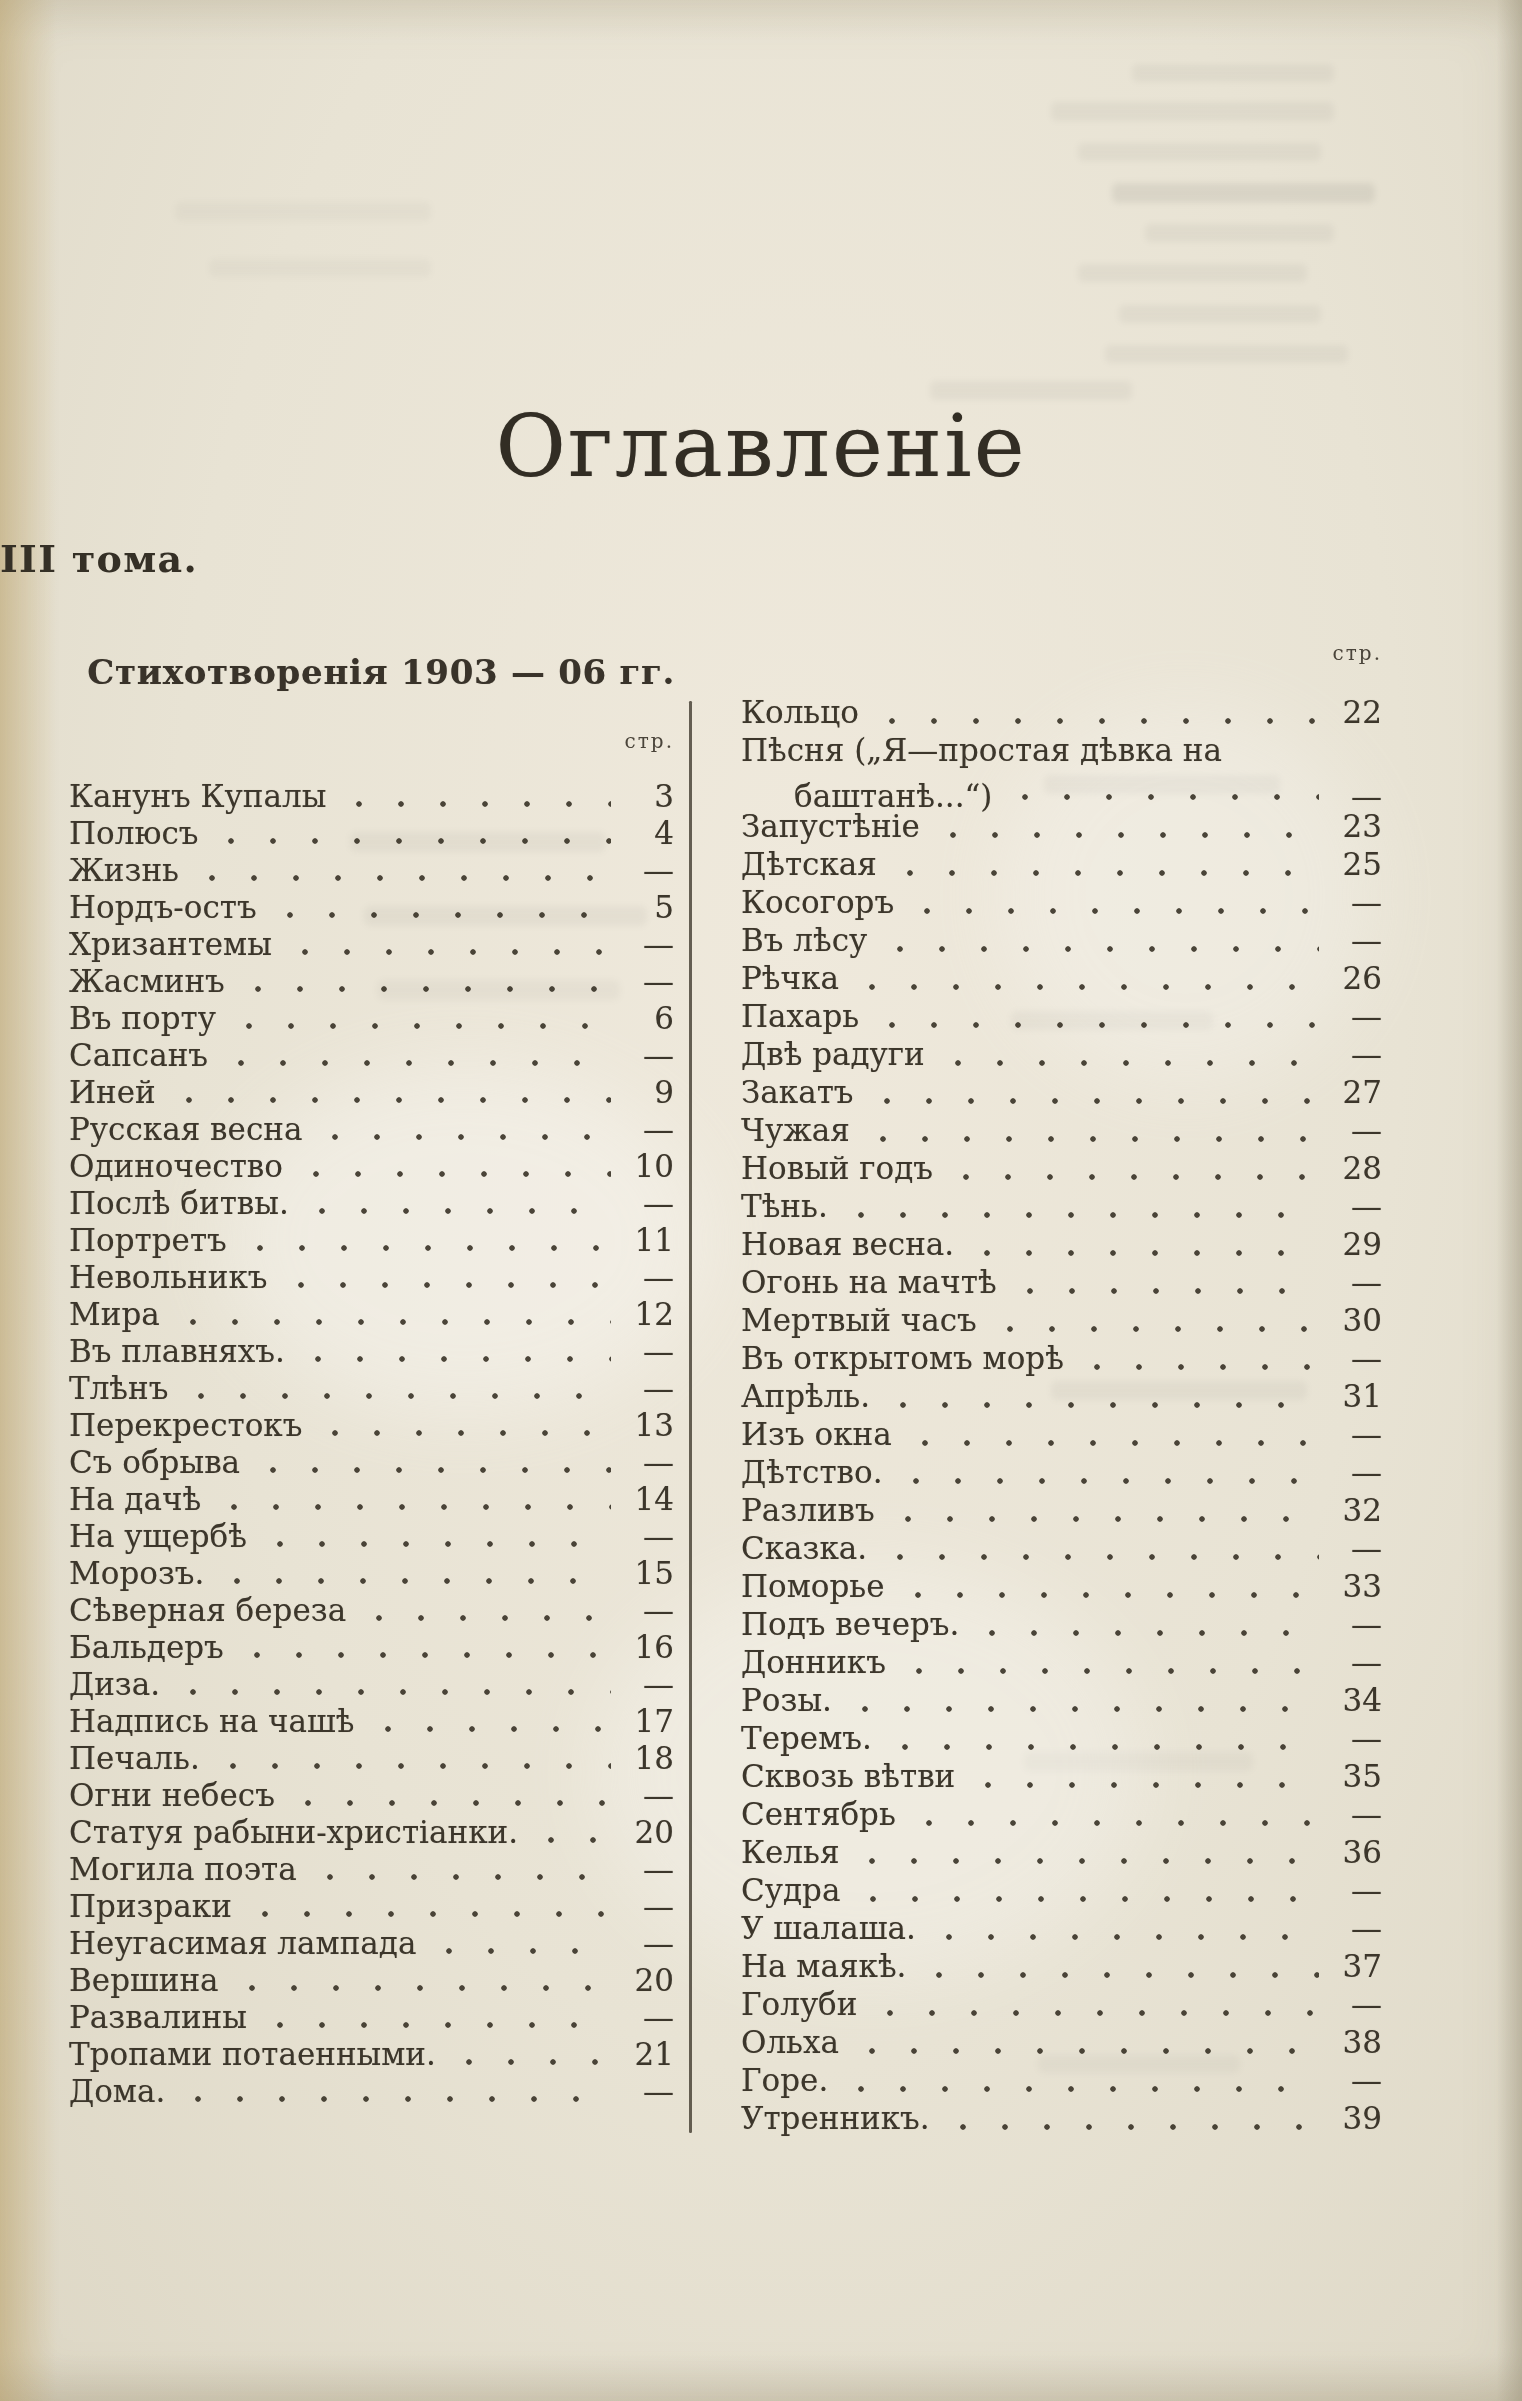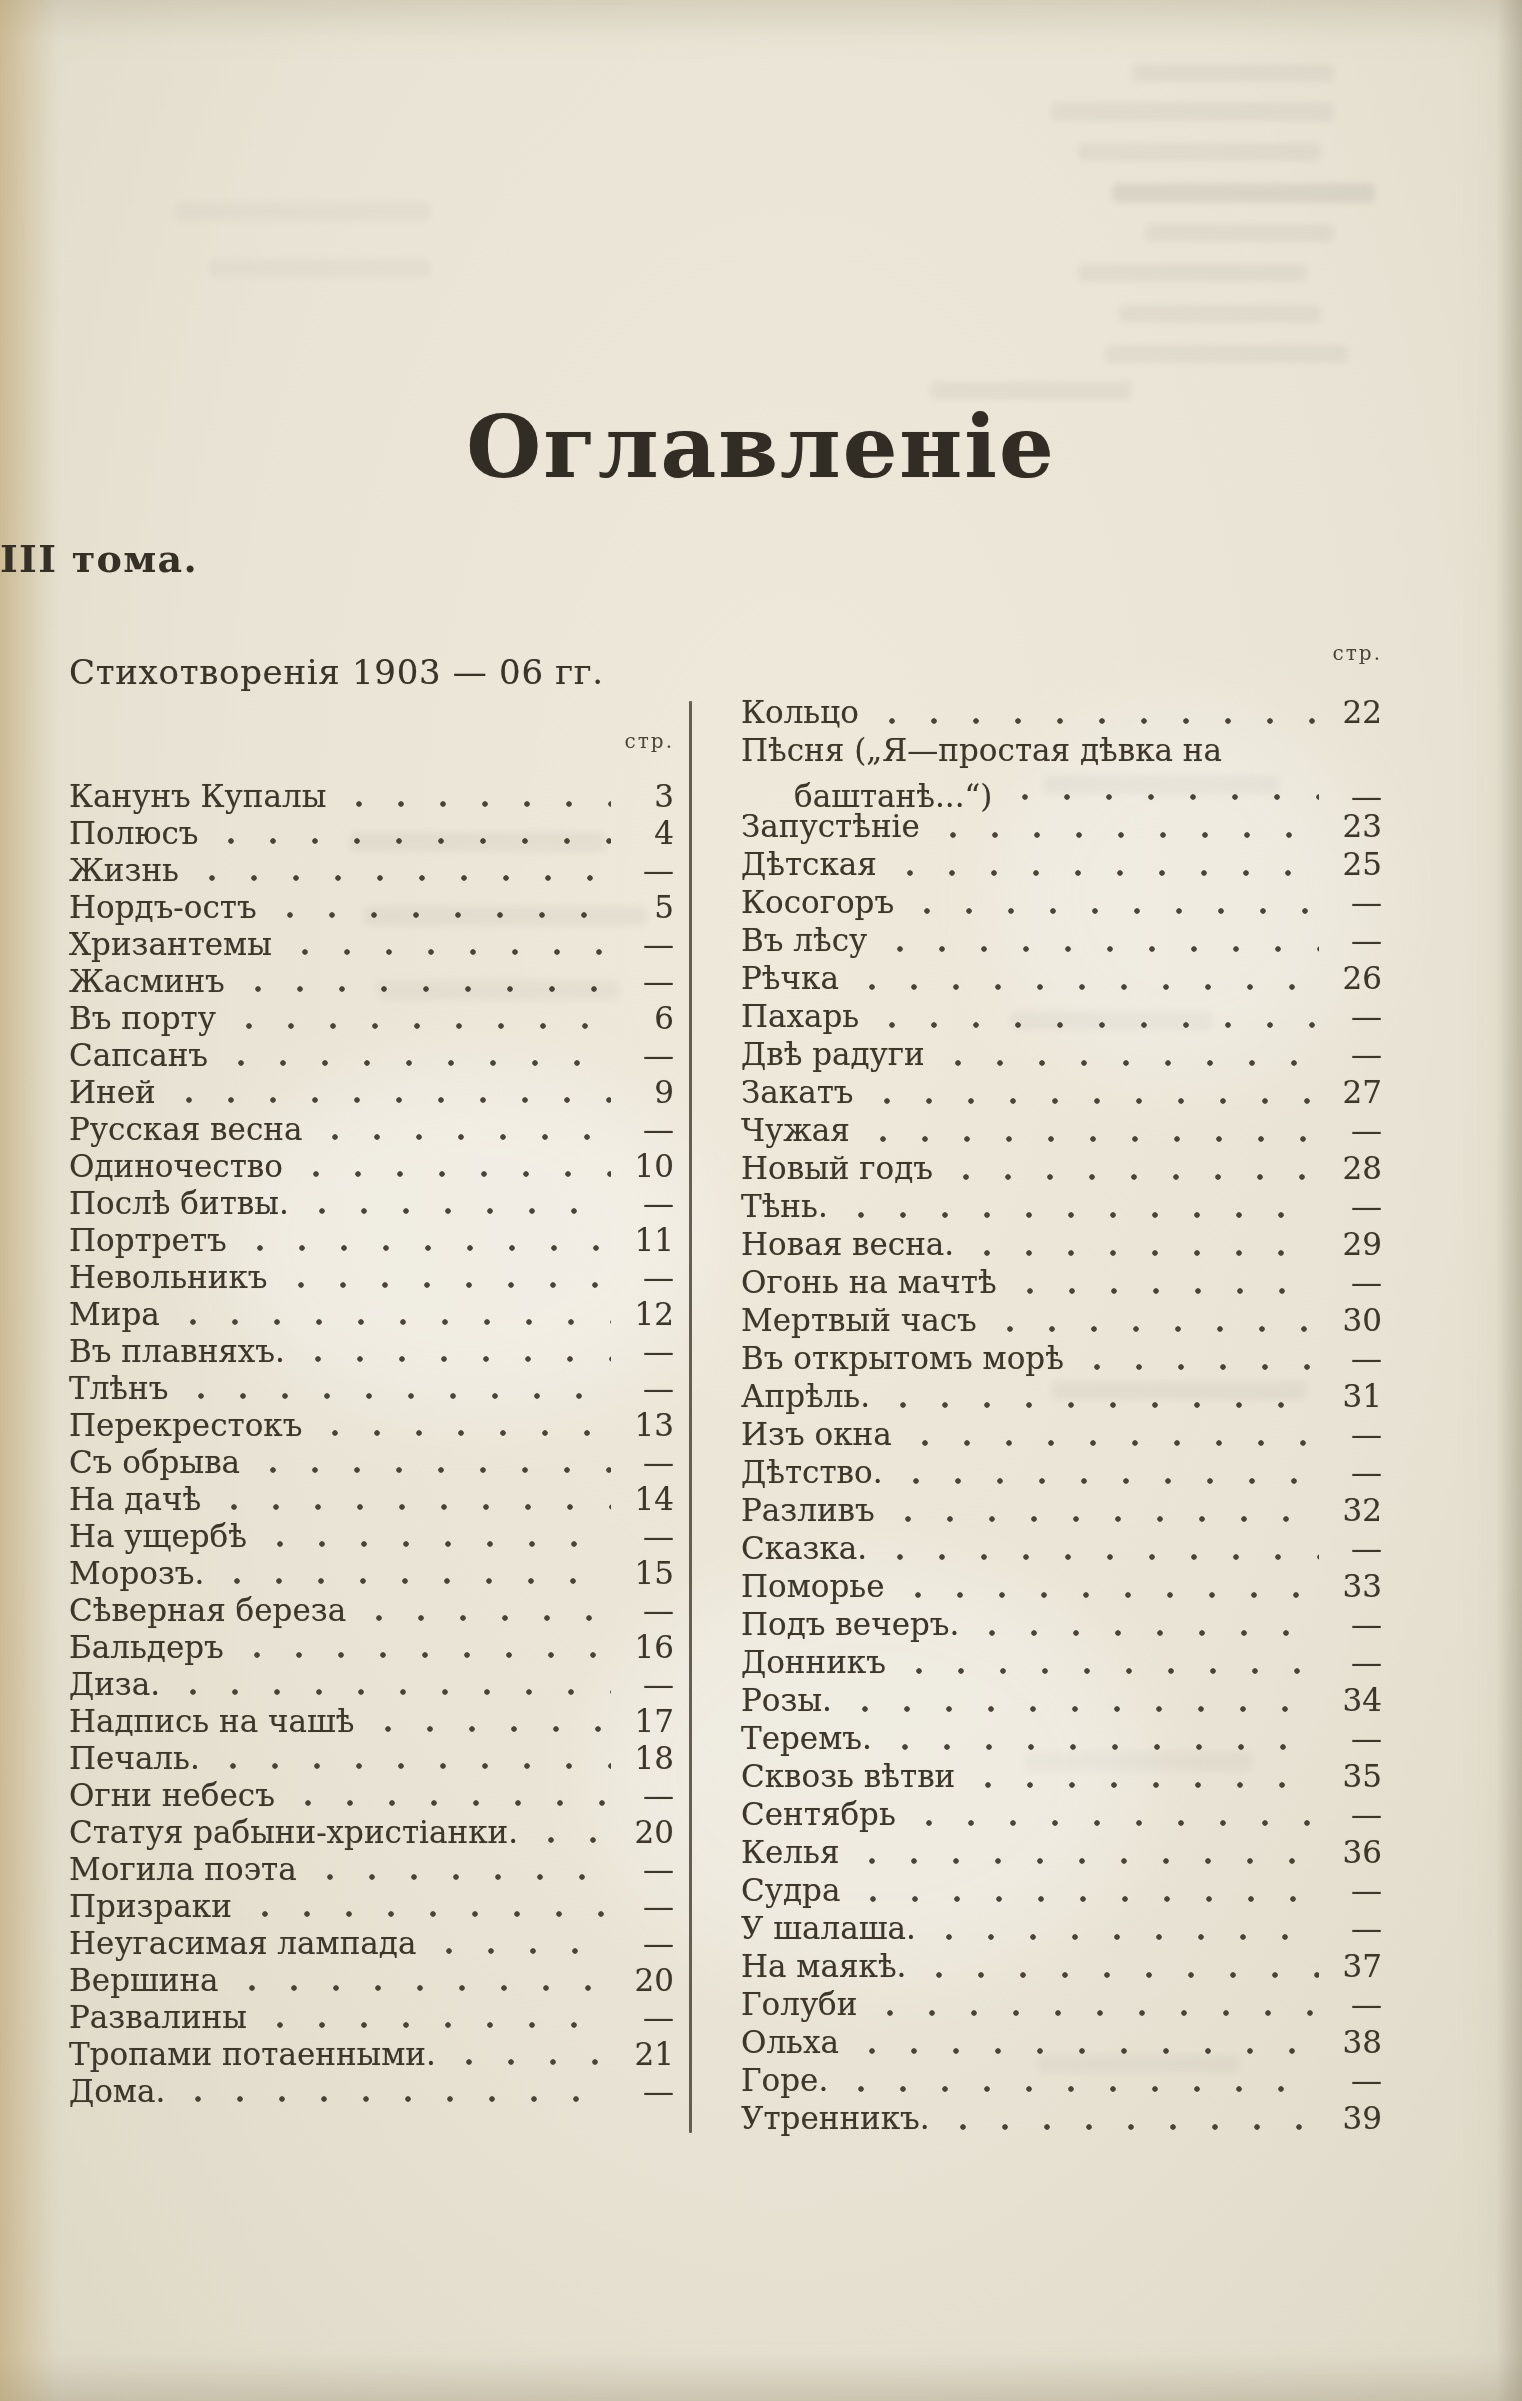--- a/index.html
+++ b/index.html
@@ -43,40 +43,40 @@
     opacity:.55;
   }
   .title{
     position:absolute;
     left:0; right:0; top:396px;
     text-align:center;
     font-size:86px;
     letter-spacing:2px;
     color:#322d24;
     text-shadow:0 0 0.7px rgba(50,45,36,.5);
-    font-weight:bold;
   }
   .subtitle{
     position:absolute;
     left:0; right:0; top:536px;
     text-align:left;
     font-size:38px;
     font-weight:700;
     letter-spacing:1.3px;
     color:#353026;
   }
   .col-heading{
     position:absolute;
     left:69px; top:652px;
     width:606px;
     font-size:34px;
-    font-weight:400;
+    font-weight:700;
     letter-spacing:0.7px;
     color:#39332a;
     text-shadow:0 0 0.7px rgba(57,51,42,.4);
+    text-align:right;
   }
   .str-label{
     position:absolute;
     font-size:20px;
     letter-spacing:2px;
     font-weight:400;
     color:#4a443a;
   }
   .str-left{ left:69px; width:605px; top:729px; text-align:right;}
   .str-right{ left:741px; width:641px; top:641px; text-align:right;}

